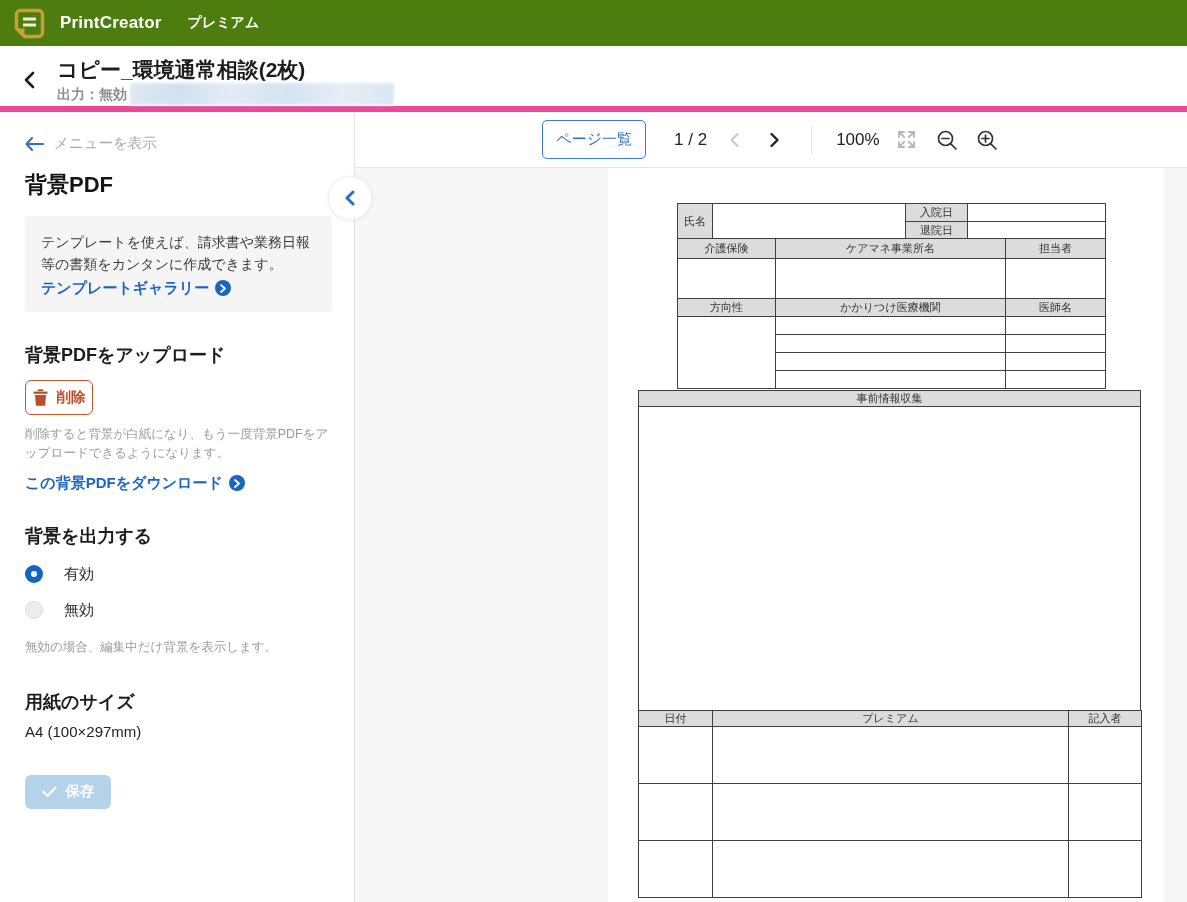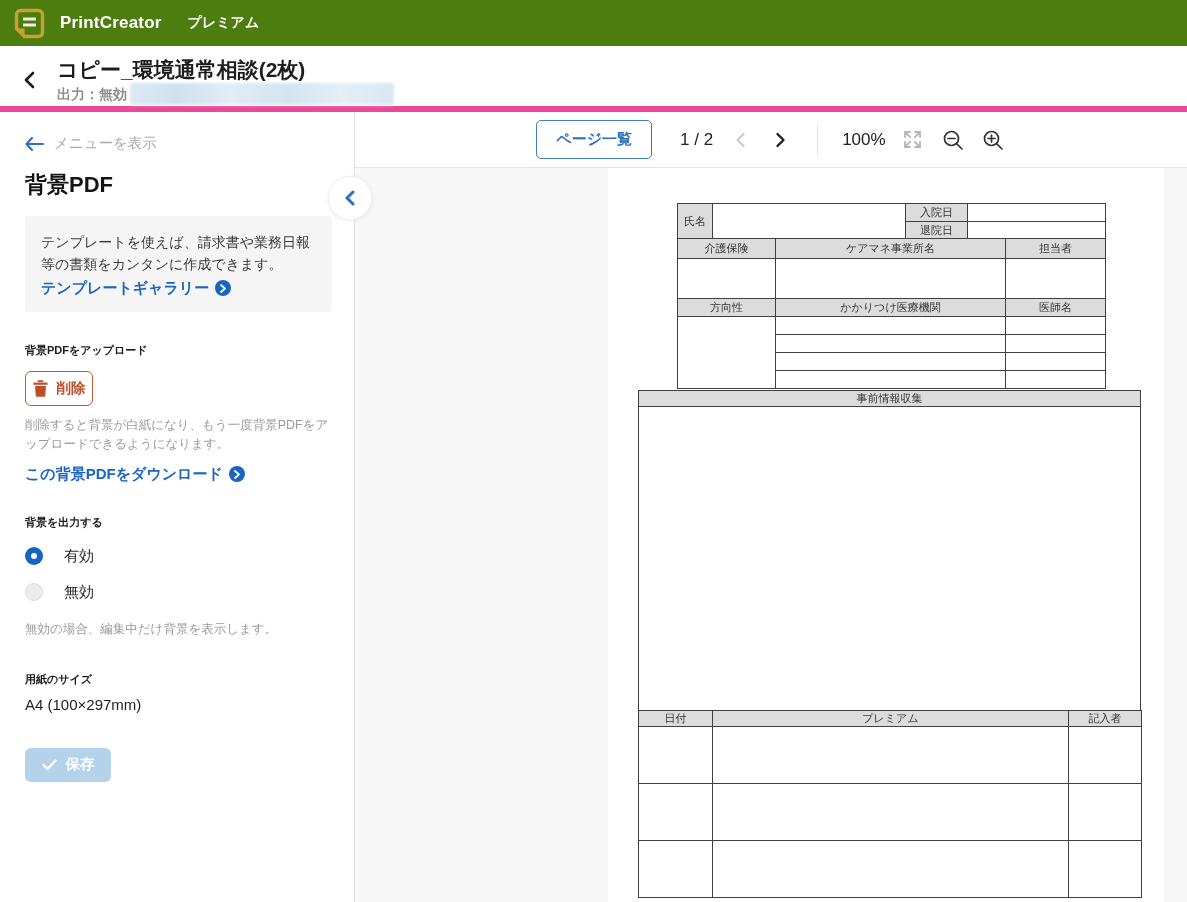--- a/index.html
+++ b/index.html
@@ -31,21 +31,21 @@
   .menu-link { display:flex; align-items:center; gap:10px; color:#a9a9a9; font-size:14.5px; cursor:pointer; }
   .menu-link svg { flex:0 0 auto; }
   .panel-title { margin-top:17px; font-size:22px; font-weight:bold; color:#141414; }
   .intro { margin-top:33px; font-size:14px; color:#3a3a3a; line-height:1.6; }
   .tpl-box { margin-top:16px; background:#f5f5f6; border-radius:4px; padding:15px 16px 14px; }
   .tpl-box p { font-size:14px; color:#3a3a3a; line-height:1.6; }
   .link-row { display:flex; align-items:center; gap:6px; margin-top:3px; cursor:pointer; }
   .link-txt { color:#1b64c2; font-size:15px; font-weight:bold; }
   .circle-arrow { width:16px; height:16px; border-radius:50%; background:#1b64c2; display:flex;
     align-items:center; justify-content:center; }
-  .sec-title { margin-top:31px; font-size:11px; font-weight:bold; color:#1c1c1c; }
+  .sec-title { margin-top:31px; font-size:18px; font-weight:bold; color:#1c1c1c; }
   .delete-btn { margin-top:13px; width:68px; height:35px; background:#fff; border:1px solid #bd5a2e;
     border-radius:6px; display:flex; align-items:center; justify-content:center; gap:9px; cursor:pointer; }
   .delete-btn span { color:#bd4f28; font-size:14.5px; font-weight:bold; }
   .caption { margin-top:10px; font-size:12.5px; color:#9b9b9b; line-height:1.55; }
   .dl-row { margin-top:10px;align-items:center; }
   .radio-row { display:flex; align-items:center; gap:21px; margin-top:17px; cursor:pointer; }
   .radio { width:18px; height:18px; border-radius:50%; position:relative; }
   .radio.on { background:#1465c0; }
   .radio.on::after { content:""; position:absolute; left:6px; top:6px; width:6px; height:6px;
     border-radius:50%; background:#fff; }
@@ -57,21 +57,21 @@
   .save-btn span { color:#fff; font-size:14.5px; font-weight:bold; }
   .collapse-btn { position:absolute; left:328px; top:64px; width:44px; height:44px; border-radius:50%;
     background:#fff; border:1px solid #f1f1f1; box-shadow:0 1px 5px rgba(0,0,0,.07); z-index:5;
     display:flex; align-items:center; justify-content:center; cursor:pointer; }
 
   
   .canvas { flex:1; display:flex; flex-direction:column; min-width:0; }
   .toolbar { height:56px; background:#fff; border-bottom:1px solid #e6e6e6; display:flex;
     align-items:center; justify-content:center; gap:14px; }
   .pagelist-btn { border:1px solid #3c7cc9; color:#2e6fc2; background:#fff; border-radius:5px;
-    font-size:15px; font-weight:bold; padding:9px 19px; margin-right:14px; cursor:pointer;
+    font-size:15px; font-weight:normal; padding:9px 13px; margin-right:14px; cursor:pointer;
     font-family:inherit; }
   .page-indicator { font-size:17px; color:#222; }
   .nav-chev { width:26px; height:26px; display:flex; align-items:center; justify-content:center; cursor:pointer; }
   .tb-divider { width:1px; height:30px; background:#e3e3e3; margin:0 10px; }
   .zoom-level { font-size:17px; color:#222; }
   .tb-icon { width:26px; height:26px; display:flex; align-items:center; justify-content:center; cursor:pointer; }
 
   .preview { flex:1; background:#f7f7f7; position:relative; overflow:hidden; }
   .page { position:absolute; left:253px; top:0; width:556px; height:734px; background:#fff; }
 

